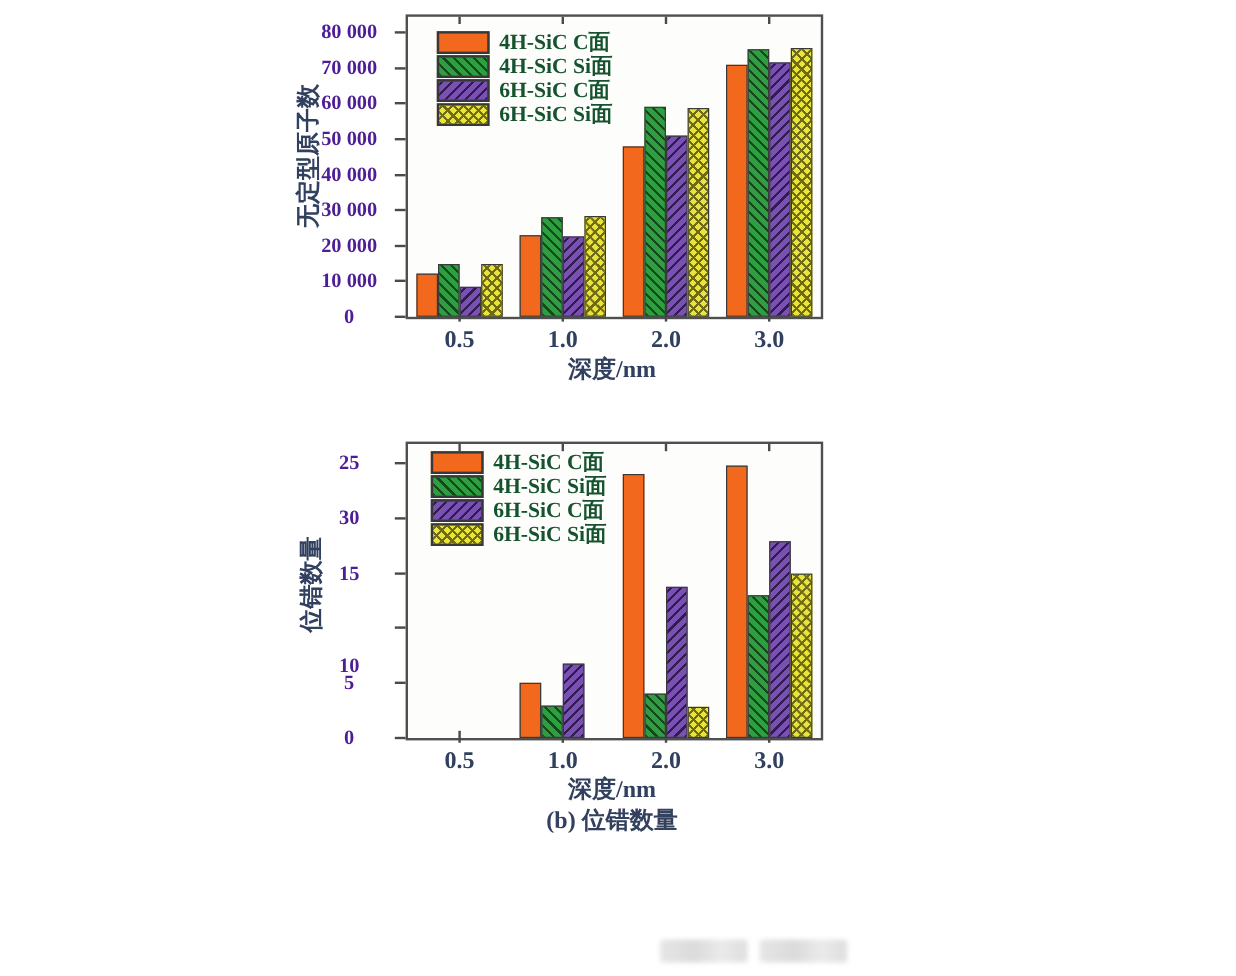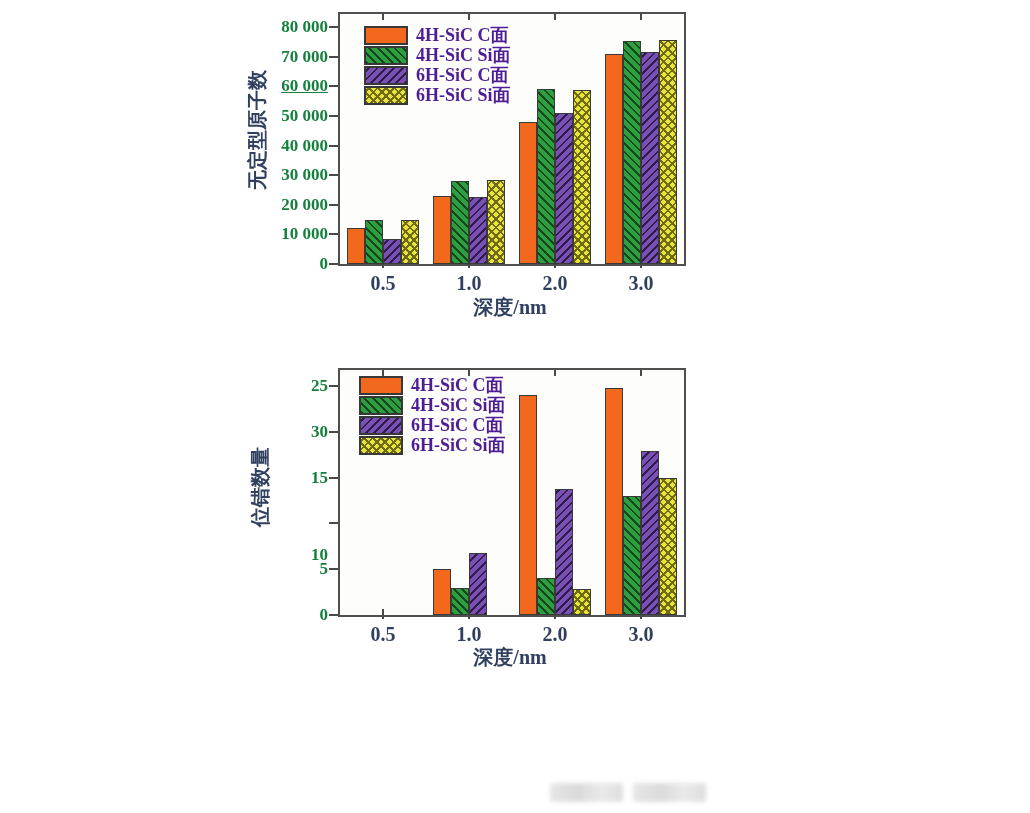--- a/index.html
+++ b/index.html
@@ -4,30 +4,30 @@
 <style>
   html,body{margin:0;padding:0;background:#ffffff;}
   #page{position:relative;width:1030px;height:813px;background:#ffffff;overflow:hidden;
         font-family:"Liberation Serif","DejaVu Serif",serif;}
   .plot{position:absolute;border:2px solid #4f4f4f;background:#fdfdfb;}
   #plotA{left:338px;top:12px;width:344px;height:250px;}
   #plotB{left:338px;top:368px;width:344px;height:245px;}
   .ytick{position:absolute;width:9px;height:0;border-top:2px solid #4a4a4a;left:-11px;}
   .xtick{position:absolute;width:0;height:10px;border-left:2px solid #4a4a4a;bottom:-4px;}
   .ttick{position:absolute;width:0;height:6px;border-left:2px solid #4a4a4a;top:0;}
-  .ytick-label{position:absolute;left:-86px;width:74px;text-align:right;font-size:17px;
-               font-weight:bold;color:#15803d;line-height:20px;}
+  .ytick-label{position:absolute;left:-86px;width:74px;text-align:center;font-size:17px;
+               font-weight:bold;color:#4c1d95;line-height:20px;}
   .xcat-label{position:absolute;width:80px;text-align:center;font-size:20px;font-weight:bold;
               color:#31405f;}
   .bar{position:absolute;bottom:0;box-sizing:border-box;border:1.5px solid #3a3a3a;}
   .legend{position:absolute;display:flex;flex-direction:column;gap:1px;}
   .legend-row{display:flex;align-items:center;gap:8px;height:19px;}
   .swatch{display:inline-block;width:40px;height:15px;box-sizing:content-box;
           border:2px solid #383838;}
-  .legend-label{font-size:18px;font-weight:bold;color:#4c1d95;white-space:nowrap;line-height:19px;}
+  .legend-label{font-size:18px;font-weight:bold;color:#14532d;white-space:nowrap;line-height:19px;}
   .axis-title{position:absolute;font-size:20px;font-weight:bold;color:#31405f;text-align:center;}
   .axis-title-y{transform:rotate(-90deg);transform-origin:center center;width:220px;height:24px;line-height:24px;}
   .subcap{position:absolute;width:344px;left:338px;text-align:center;font-size:20px;
           font-weight:bold;color:#33415f;}
   #ylabelA{left:147px;top:118px;}
   #ylabelB{left:150px;top:475px;}
   #xlabelA{left:338px;top:294px;width:344px;}
   #xlabelB{left:338px;top:644px;width:344px;}
   #subcapA{top:320px;}
   #subcapB{top:670px;}
@@ -55,21 +55,21 @@
       <div class="ytick-label" style="top: 210.379px;">10 000</div>
       <div class="ytick" style="top: 189.758px;"></div>
       <div class="ytick-label" style="top: 180.758px;">20 000</div>
       <div class="ytick" style="top: 160.137px;"></div>
       <div class="ytick-label" style="top: 151.137px;">30 000</div>
       <div class="ytick" style="top: 130.517px;"></div>
       <div class="ytick-label" style="top: 121.517px;">40 000</div>
       <div class="ytick" style="top: 100.896px;"></div>
       <div class="ytick-label" style="top: 91.8957px;">50 000</div>
       <div class="ytick" style="top: 71.2749px;"></div>
-      <div class="ytick-label" style="top: 62.2749px; text-decoration: underline;">60 000</div>
+      <div class="ytick-label" style="top: 62.2749px;">60 000</div>
       <div class="ytick" style="top: 41.654px;"></div>
       <div class="ytick-label" style="top: 32.654px;">70 000</div>
       <div class="ytick" style="top: 12.0332px;"></div>
       <div class="ytick-label" style="top: 3.03318px;">80 000</div>
       <div class="xtick" style="left: 42px;"></div>
       <div class="ttick" style="left: 42px;"></div>
       <div class="xcat-label" style="left: 3px; top: 258px;">0.5</div>
       <div class="xtick" style="left: 128px;"></div>
       <div class="ttick" style="left: 128px;"></div>
       <div class="xcat-label" style="left: 89px; top: 258px;">1.0</div>
@@ -166,19 +166,20 @@
           <span class="swatch" style="background-color: rgb(122, 80, 178); background-image: repeating-linear-gradient(-45deg, rgb(47, 29, 82) 0px, rgb(47, 29, 82) 1.8px, transparent 1.8px, transparent 6px);"></span>
           <span class="legend-label">6H-SiC C面</span>
         </div>
         <div class="legend-row">
           <span class="swatch" style="background-color: rgb(233, 228, 60); background-image: repeating-linear-gradient(45deg, rgb(111, 106, 20) 0px, rgb(111, 106, 20) 1.8px, transparent 1.8px, transparent 6px), repeating-linear-gradient(-45deg, rgb(111, 106, 20) 0px, rgb(111, 106, 20) 1.8px, transparent 1.8px, transparent 6px);"></span>
           <span class="legend-label">6H-SiC Si面</span>
         </div>
       </div>
     </div>
   <div class="axis-title" id="xlabelB">深度/nm</div>
+  <div class="subcap" id="subcapB">(b) 位错数量</div>
 
   <div id="watermark">
     <span></span>
     <span></span>
   </div>
 
 </div>
 
 </body></html>

